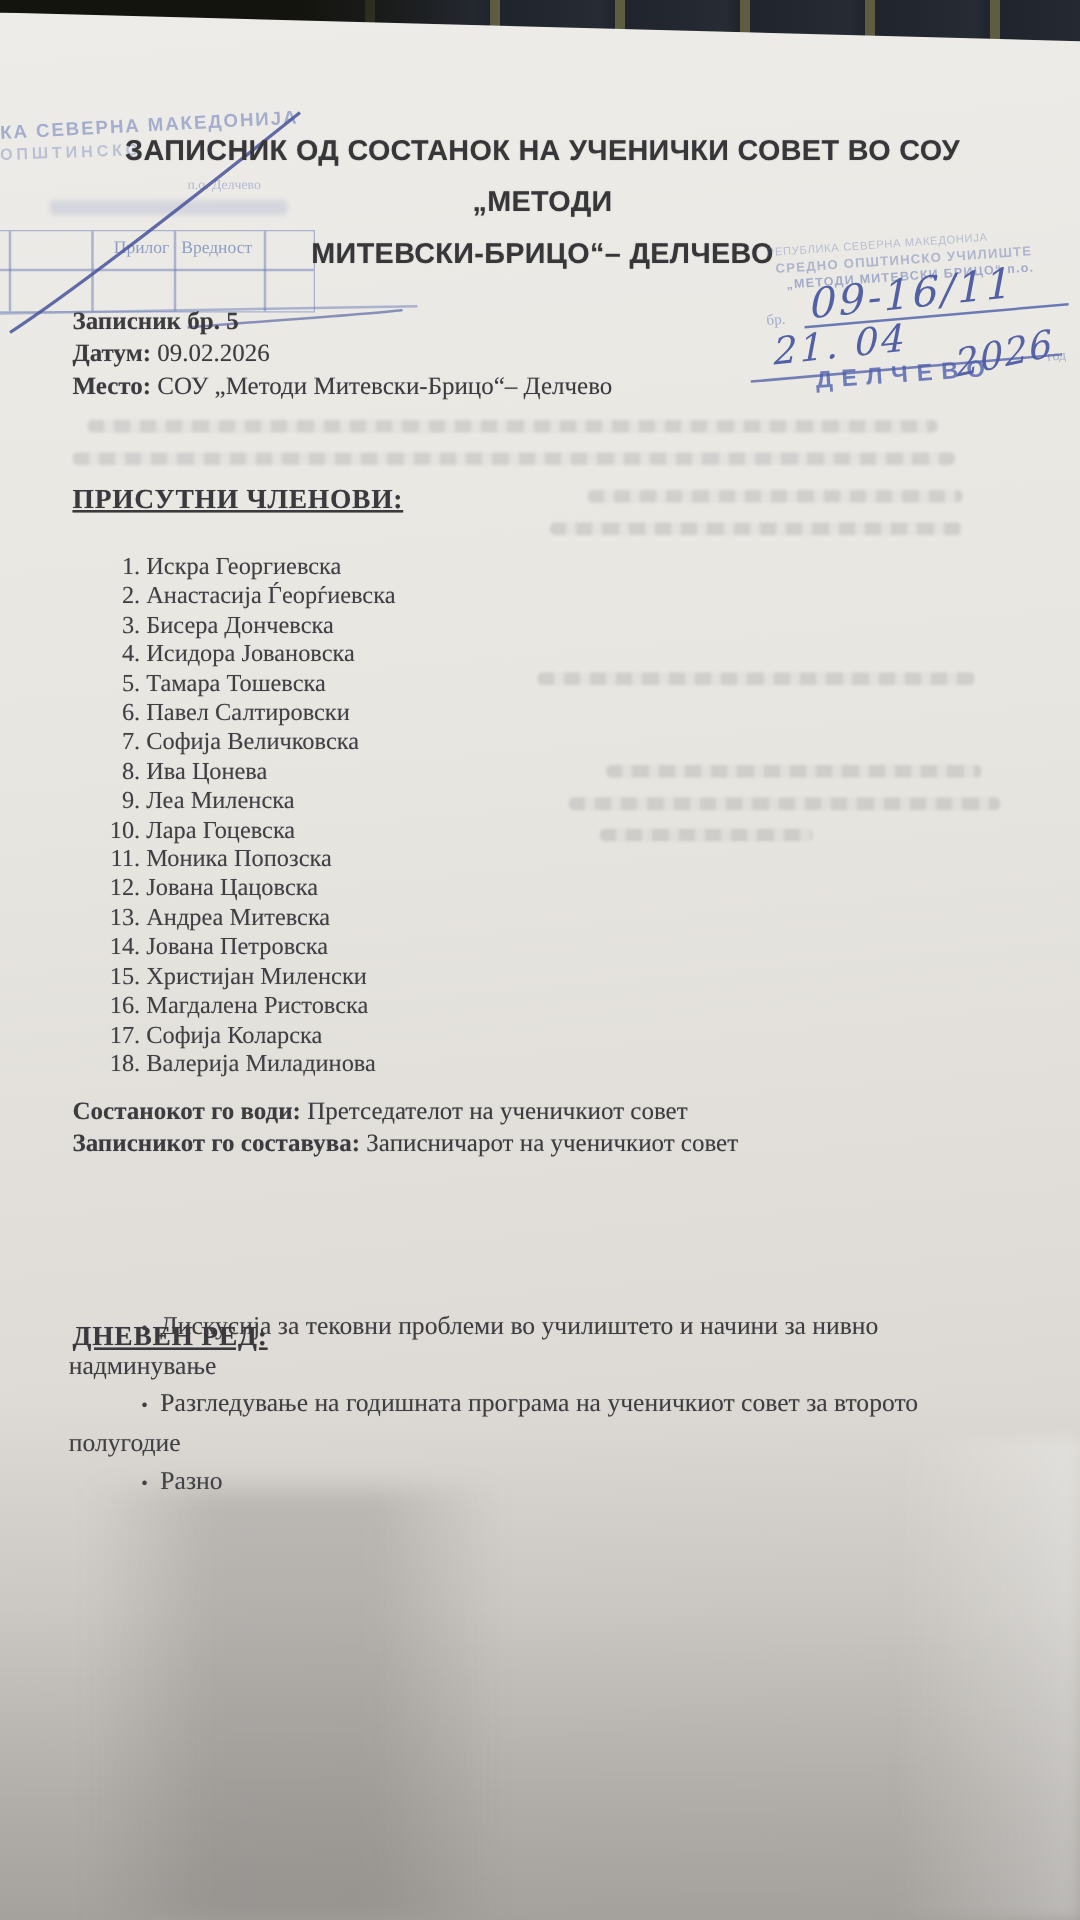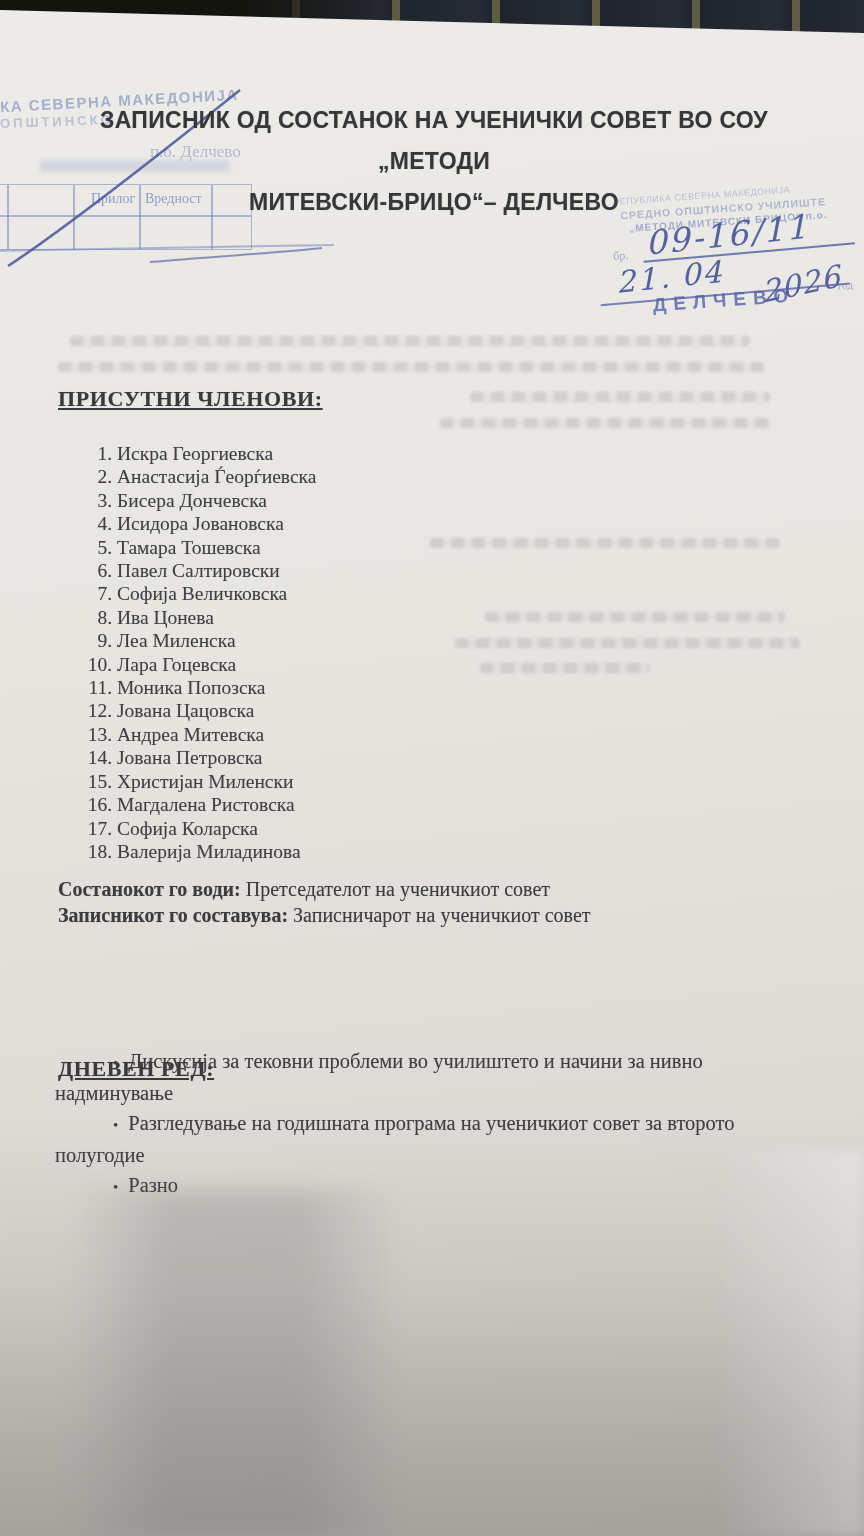--- a/index.html
+++ b/index.html
@@ -72,21 +72,21 @@
     position:absolute;height:10px;border-radius:4px;pointer-events:none;
     background:repeating-linear-gradient(90deg,rgba(112,112,120,.20) 0 13px,rgba(112,112,120,.05) 13px 21px);
     filter:blur(1.4px);
   }
   
   .stamp-left{position:absolute;left:0;top:84px;width:340px;height:200px;color:#6a7cb8;}
   .sl1{position:absolute;left:0;top:8px;font-family:"Liberation Sans",sans-serif;font-weight:bold;
        font-size:15px;letter-spacing:1.5px;opacity:.55;transform:rotate(-3deg);white-space:nowrap;}
   .sl2{position:absolute;left:0;top:30px;font-family:"Liberation Sans",sans-serif;font-weight:bold;
        font-size:13px;letter-spacing:3px;opacity:.38;transform:rotate(-2deg);}
-  .sl3{position:absolute;left:150px;top:58px;font-size:17px;opacity:.45;}
+  .sl3{position:absolute;left:150px;top:58px;font-size:11px;opacity:.45;}
   .sl-bar{position:absolute;left:40px;top:76px;width:190px;height:12px;opacity:.18;
        background:#6a7cb8;filter:blur(2px);border-radius:3px;}
   .sl-table{position:absolute;left:-22px;top:100px;width:272px;height:64px;
        border:1.5px solid rgba(106,124,184,.5);}
   .sl-v{position:absolute;top:0;bottom:0;width:1.5px;background:rgba(106,124,184,.5);}
   .sl-h{position:absolute;left:0;height:1.5px;background:rgba(106,124,184,.5);}
   .sl-cell{position:absolute;top:6px;font-size:14px;color:rgba(96,116,180,.65);}
   
   .stamp-right{position:absolute;left:614px;top:188px;width:260px;height:150px;
        transform:rotate(-4deg);color:#5b6eae;}
@@ -154,20 +154,31 @@
     <div class="sr-no">бр.</div>
     <div class="hand hw1">09-16/11</div>
     <div class="sr-u1"></div>
     <div class="hand hw2">21. 04</div>
     <div class="hand hw3">2026</div>
     <div class="sr-god">год</div>
     <div class="sr-u2"></div>
     <div class="sr-city">ДЕЛЧЕВО</div>
   </div>
 
+  <div class="meta">
+    <div class="b">Записник бр. 5</div>
+    <div>
+      <span class="b">Датум:</span>
+      <span>09.02.2026</span>
+    </div>
+    <div>
+      <span class="b">Место:</span>
+      <span>СОУ „Методи Митевски-Брицо“– Делчево</span>
+    </div>
+  </div>
 
   <div class="ghost" style="left:70px;top:336px;width:680px;"></div>
   <div class="ghost" style="left:58px;top:362px;width:706px;"></div>
   <div class="ghost" style="left:470px;top:392px;width:300px;"></div>
   <div class="ghost" style="left:440px;top:418px;width:330px;"></div>
   <div class="ghost" style="left:430px;top:538px;width:350px;"></div>
   <div class="ghost" style="left:485px;top:612px;width:300px;"></div>
   <div class="ghost" style="left:455px;top:638px;width:345px;"></div>
   <div class="ghost" style="left:480px;top:663px;width:170px;"></div>
 

